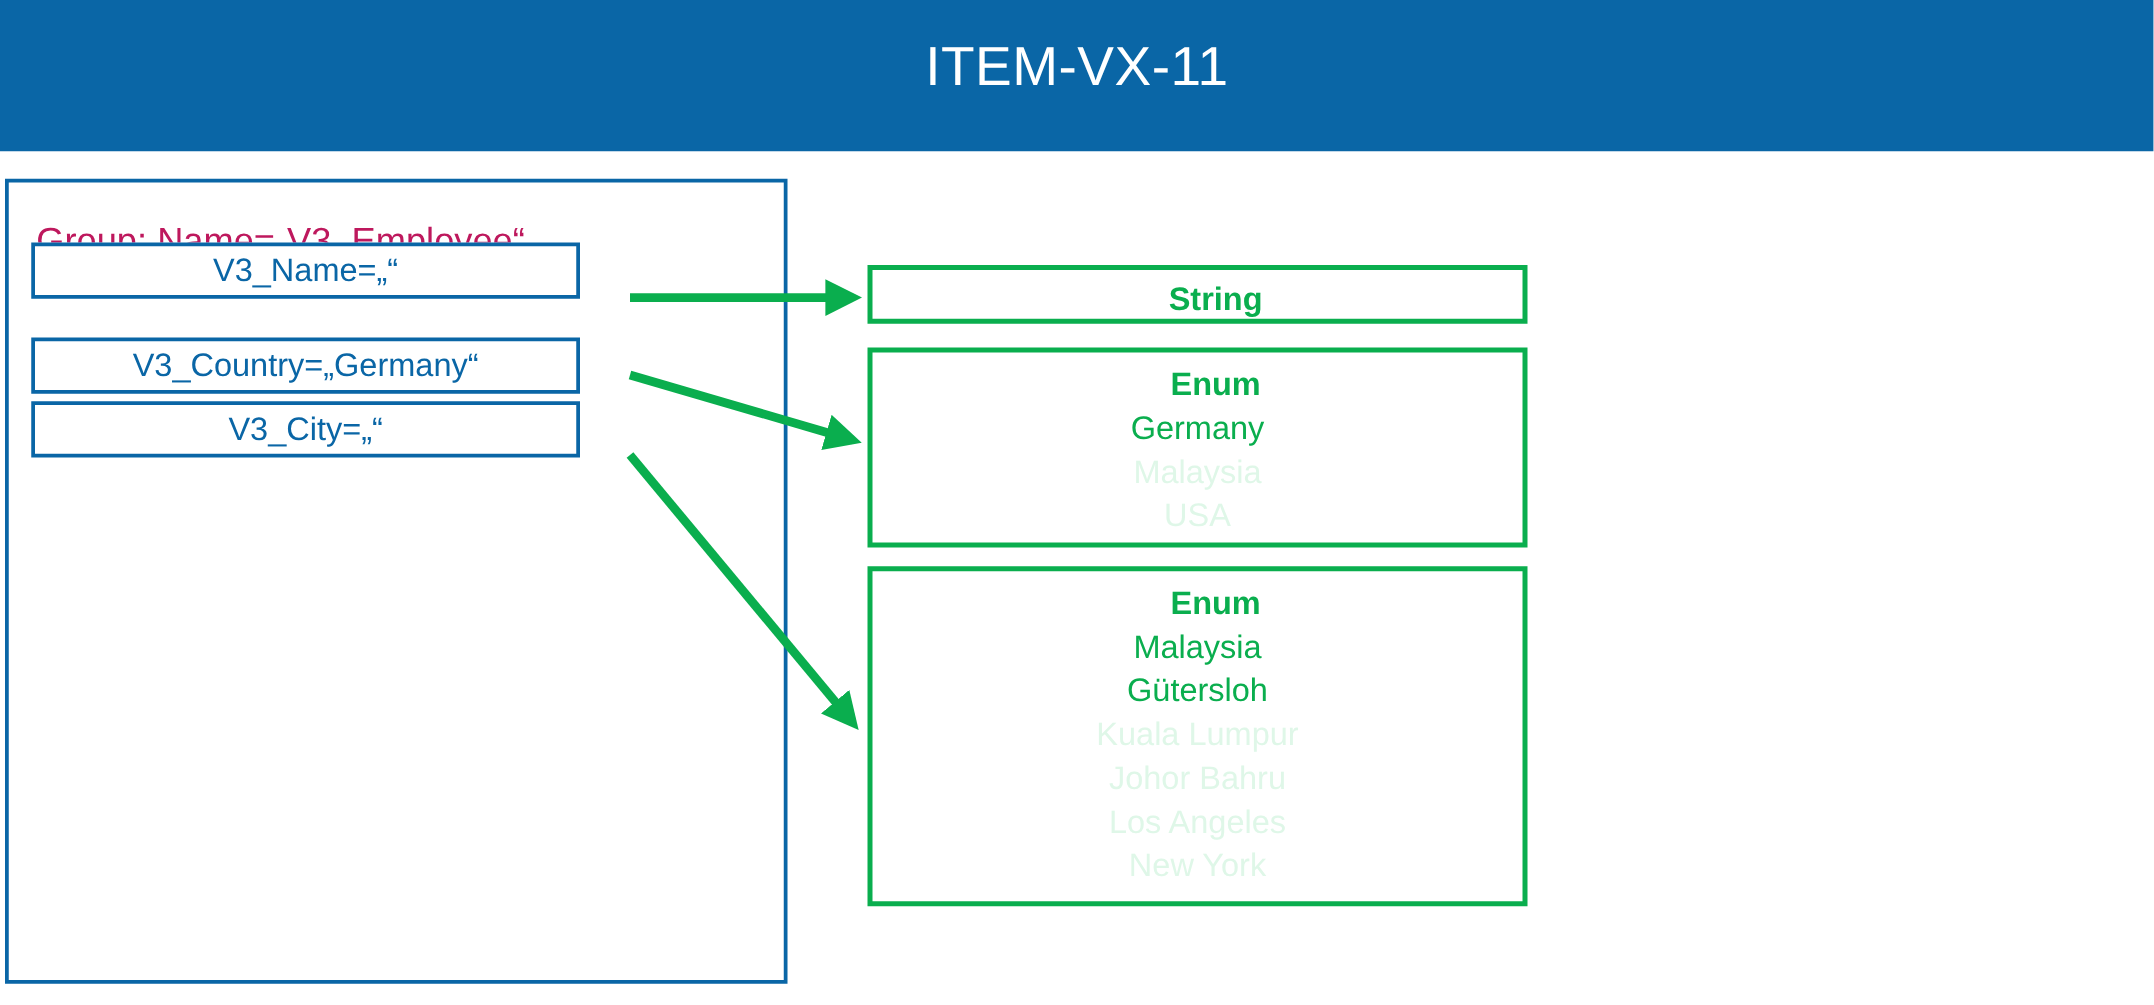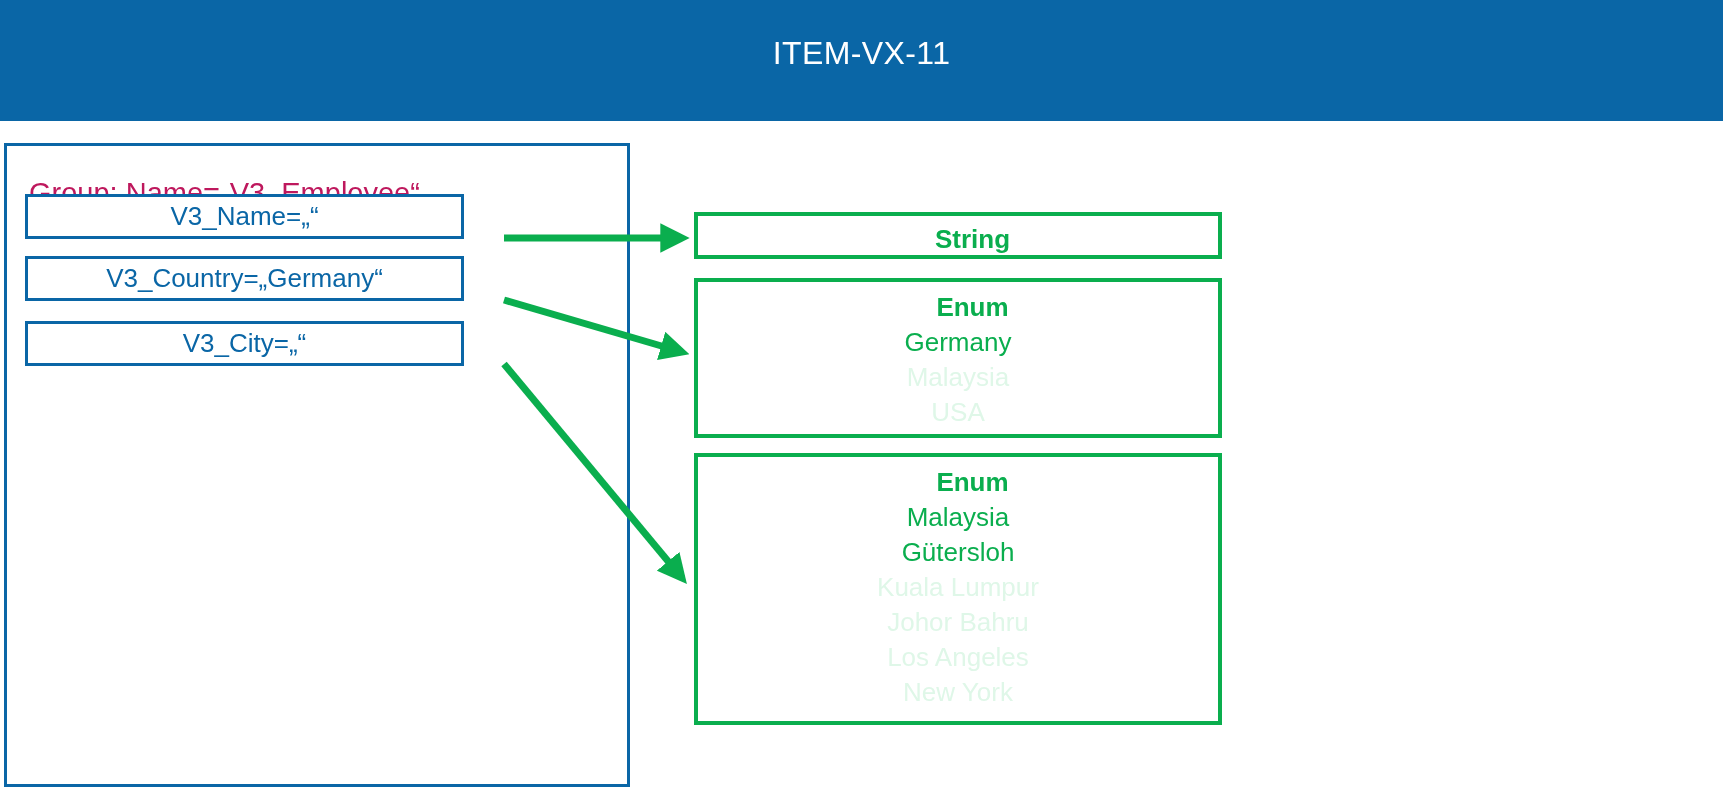--- a/index.html
+++ b/index.html
@@ -32,21 +32,21 @@
   .header-title {
     position: absolute;
     left: 0;
     top: 0;
     width: 1723px;
     height: 107px;
     display: flex;
     align-items: center;
     justify-content: center;
     color: #ffffff;
-    font-size: 32px;
+    font-size: 44px;
     font-weight: 400;
     letter-spacing: 0.4px;
     white-space: nowrap;
   }
 
   
   .group-container {
     position: absolute;
     left: 4px;
     top: 143px;
@@ -77,21 +77,21 @@
     background: #ffffff;
     box-sizing: border-box;
     display: flex;
     align-items: center;
     justify-content: center;
     color: #0A66A6;
     font-size: 26px;
     white-space: nowrap;
   }
   .attr-box.b0 { top: 48px; }
-  .attr-box.b1 { top: 110px; }
+  .attr-box.b1 { top: 124px; }
   .attr-box.b2 { top: 175px; }
 
   
   .type-box {
     position: absolute;
     left: 694px;
     width: 528px;
     border: 4px solid #0AAE4E;
     background: #ffffff;
     box-sizing: border-box;

